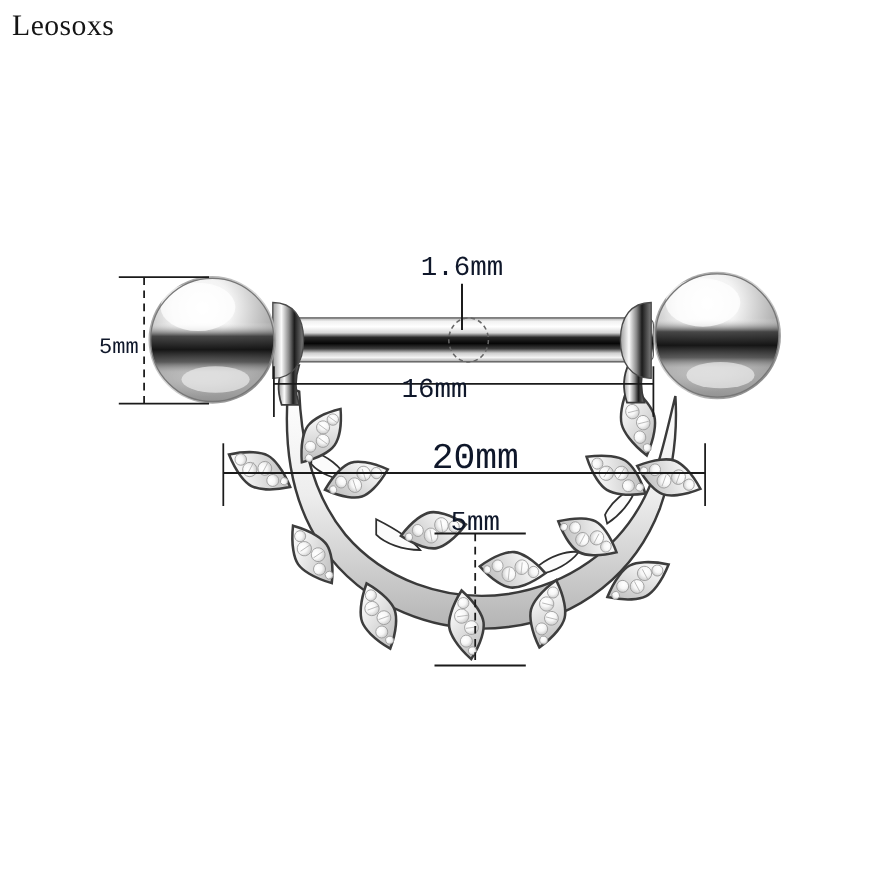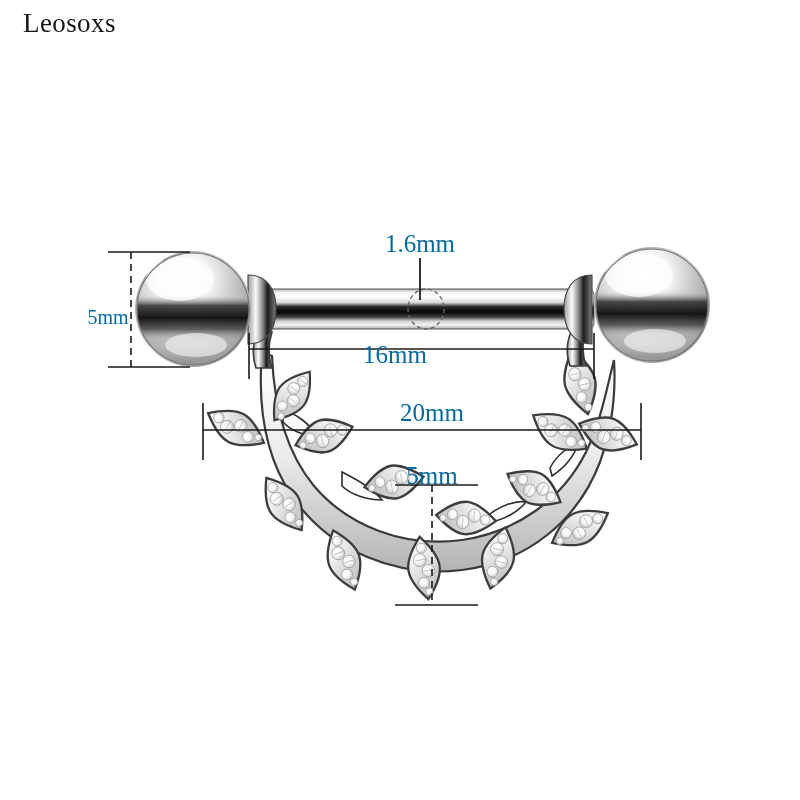--- a/index.html
+++ b/index.html
@@ -28,42 +28,41 @@
   .brand {
     position: absolute;
     left: 11px;
     top: 10px;
     font-family: "Liberation Serif", serif;
     font-size: 27px;
     letter-spacing: 0.4px;
     color: #151515;
     line-height: 1;
     white-space: nowrap;
-    margin-left: 12px;
   }
 
   
   #product {
     position: absolute;
     left: 0; top: 0;
     width: 800px;
     height: 800px;
     display: block;
   }
 
   
   .dim {
     position: absolute;
-    font-family: Liberation Serif, serif;
-    color: #0369a1;
+    font-family: Liberation Mono, monospace;
+    color: #0f172a;
     line-height: 1;
     white-space: nowrap;
   }
   .dim-16 { font-size: 25px; left: 395px; top: 342px; transform: translateX(-50%); text-align: center; }
-  .dim-20 { font-size: 25px; left: 432px; top: 400px; transform: translateX(-50%); }
+  .dim-20 { font-size: 33px; left: 432px; top: 400px; transform: translateX(-50%); }
   .dim-thickness { font-size: 25px; left: 420px; top: 231px; transform: translateX(-50%); }
   .dim-ball   { font-size: 20px; left: 108px; top: 307px; transform: translateX(-50%); }
   .dim-drop   { font-size: 25px; left: 432px; top: 463px; transform: translateX(-50%); }
 </style>
 </head>
 <body>
 
 <div id="stage">
 
   <div class="brand">Leosoxs</div>

